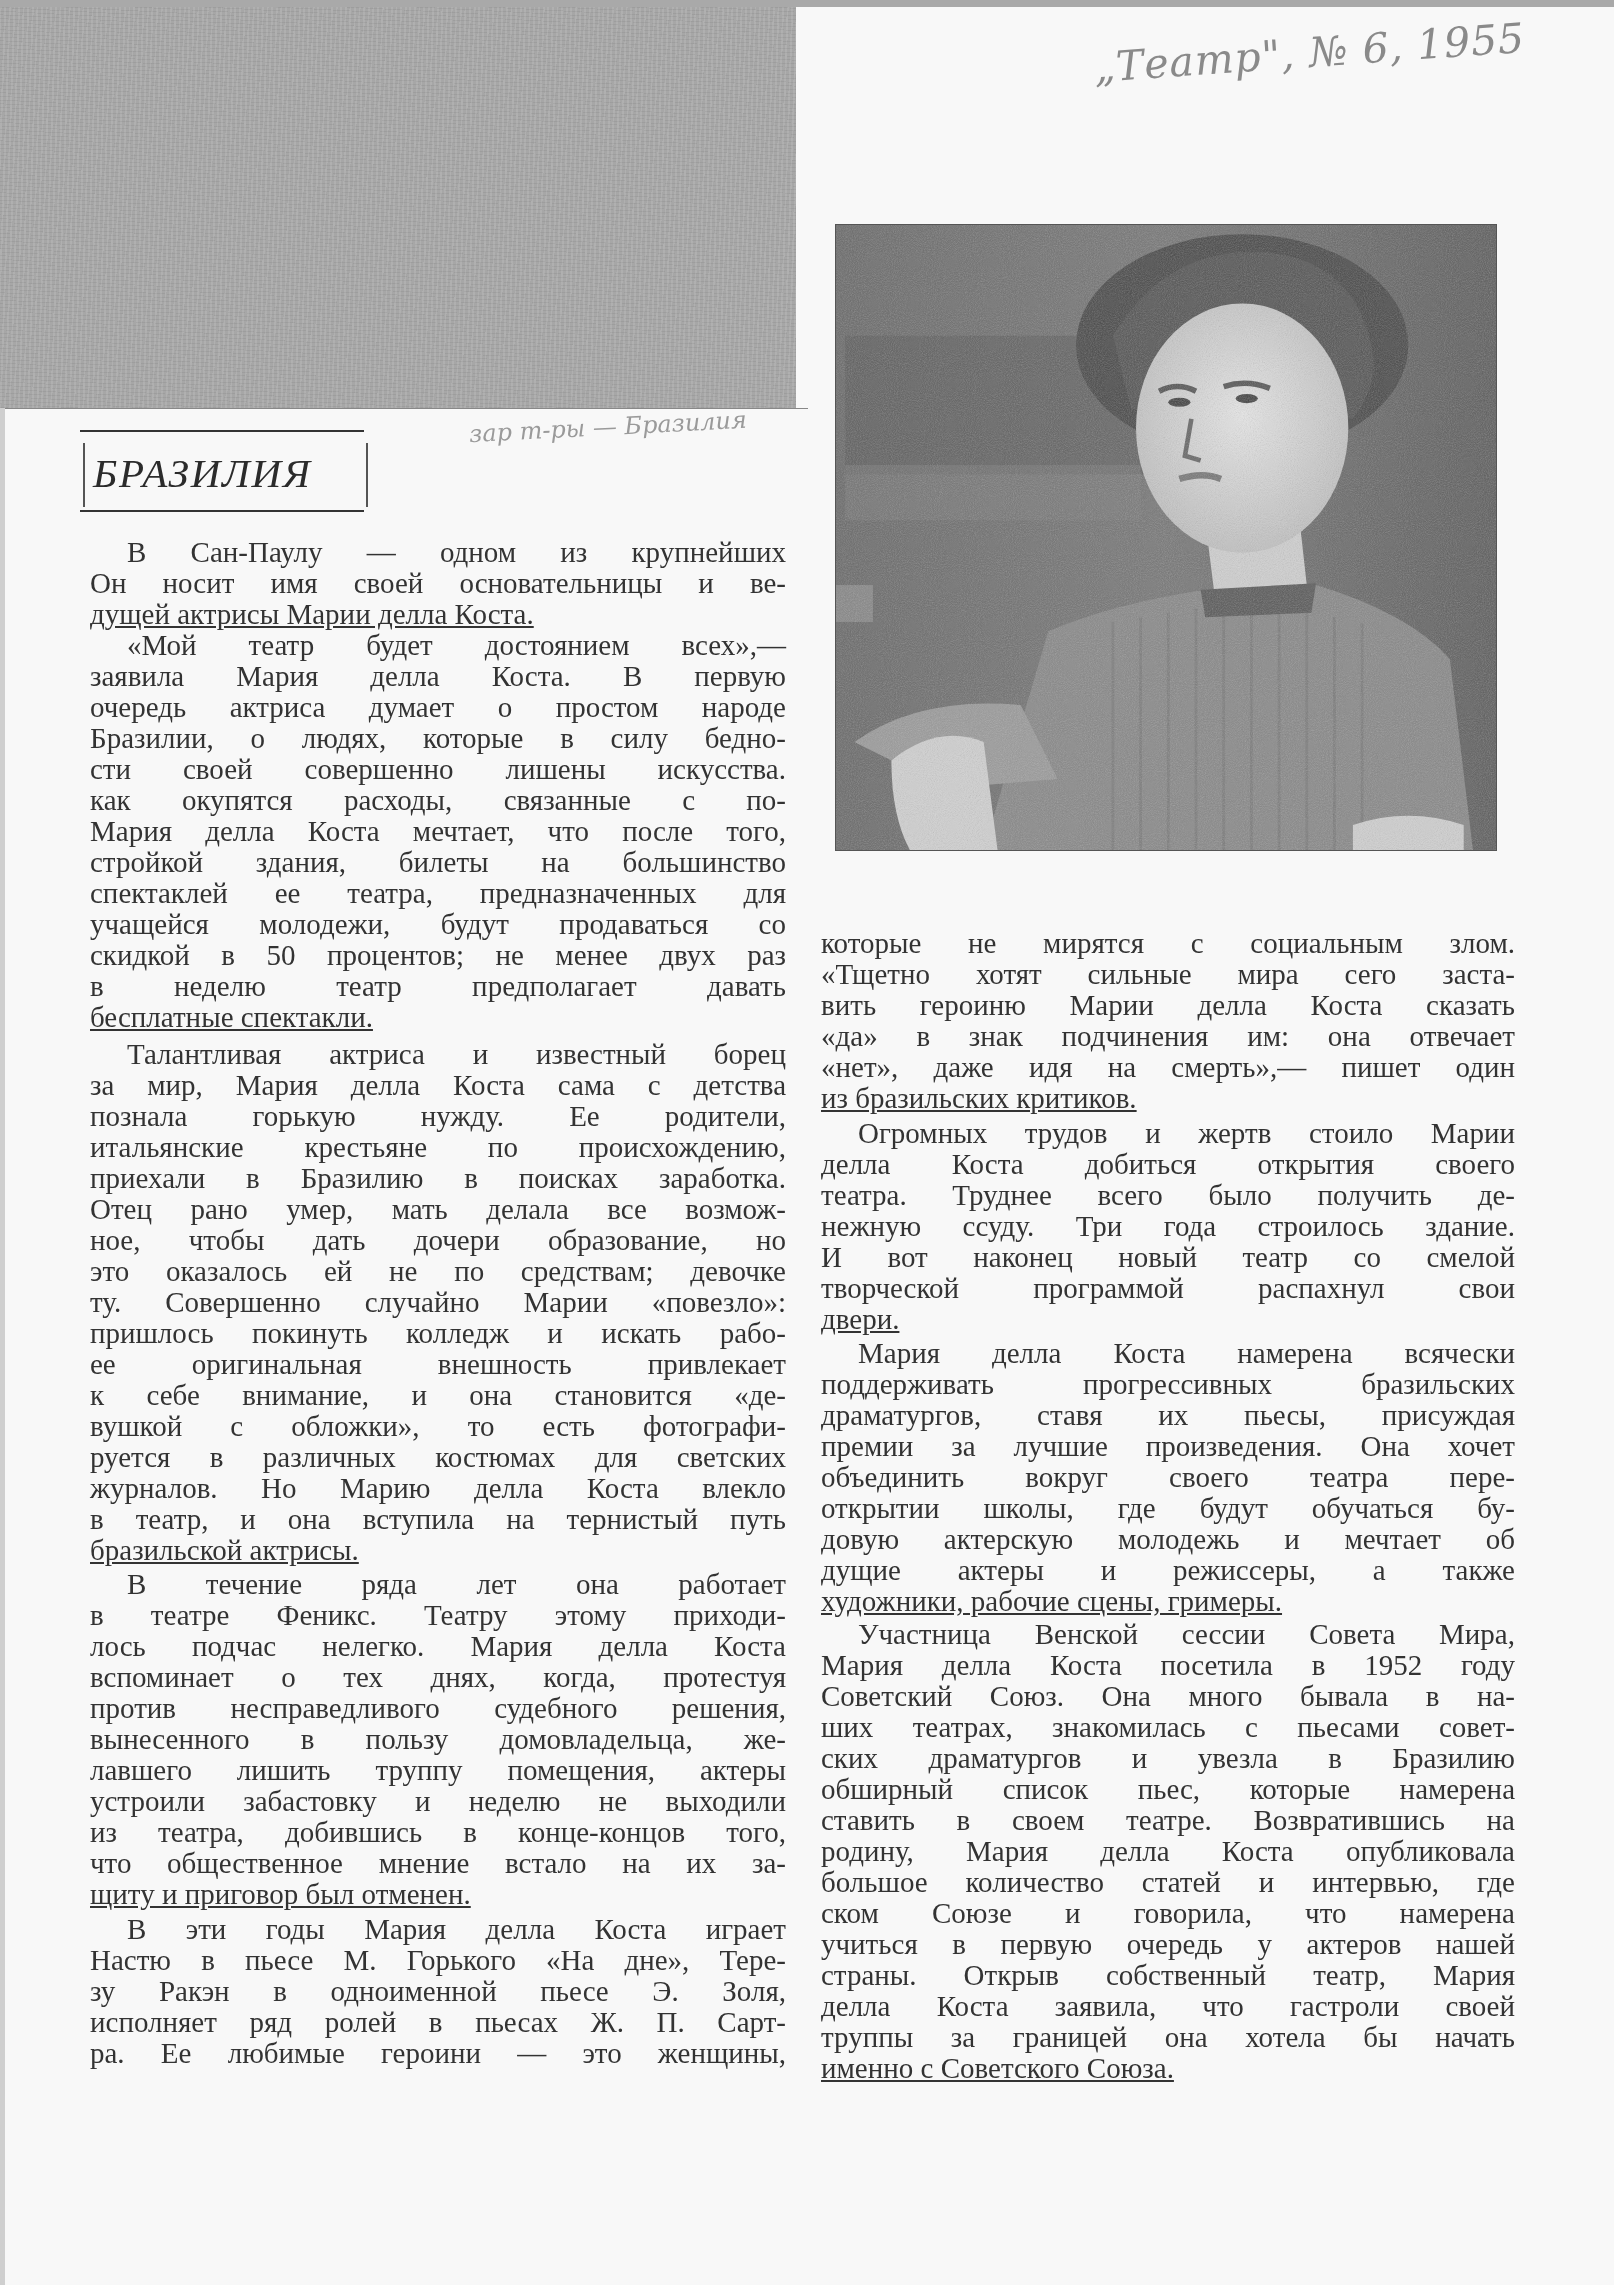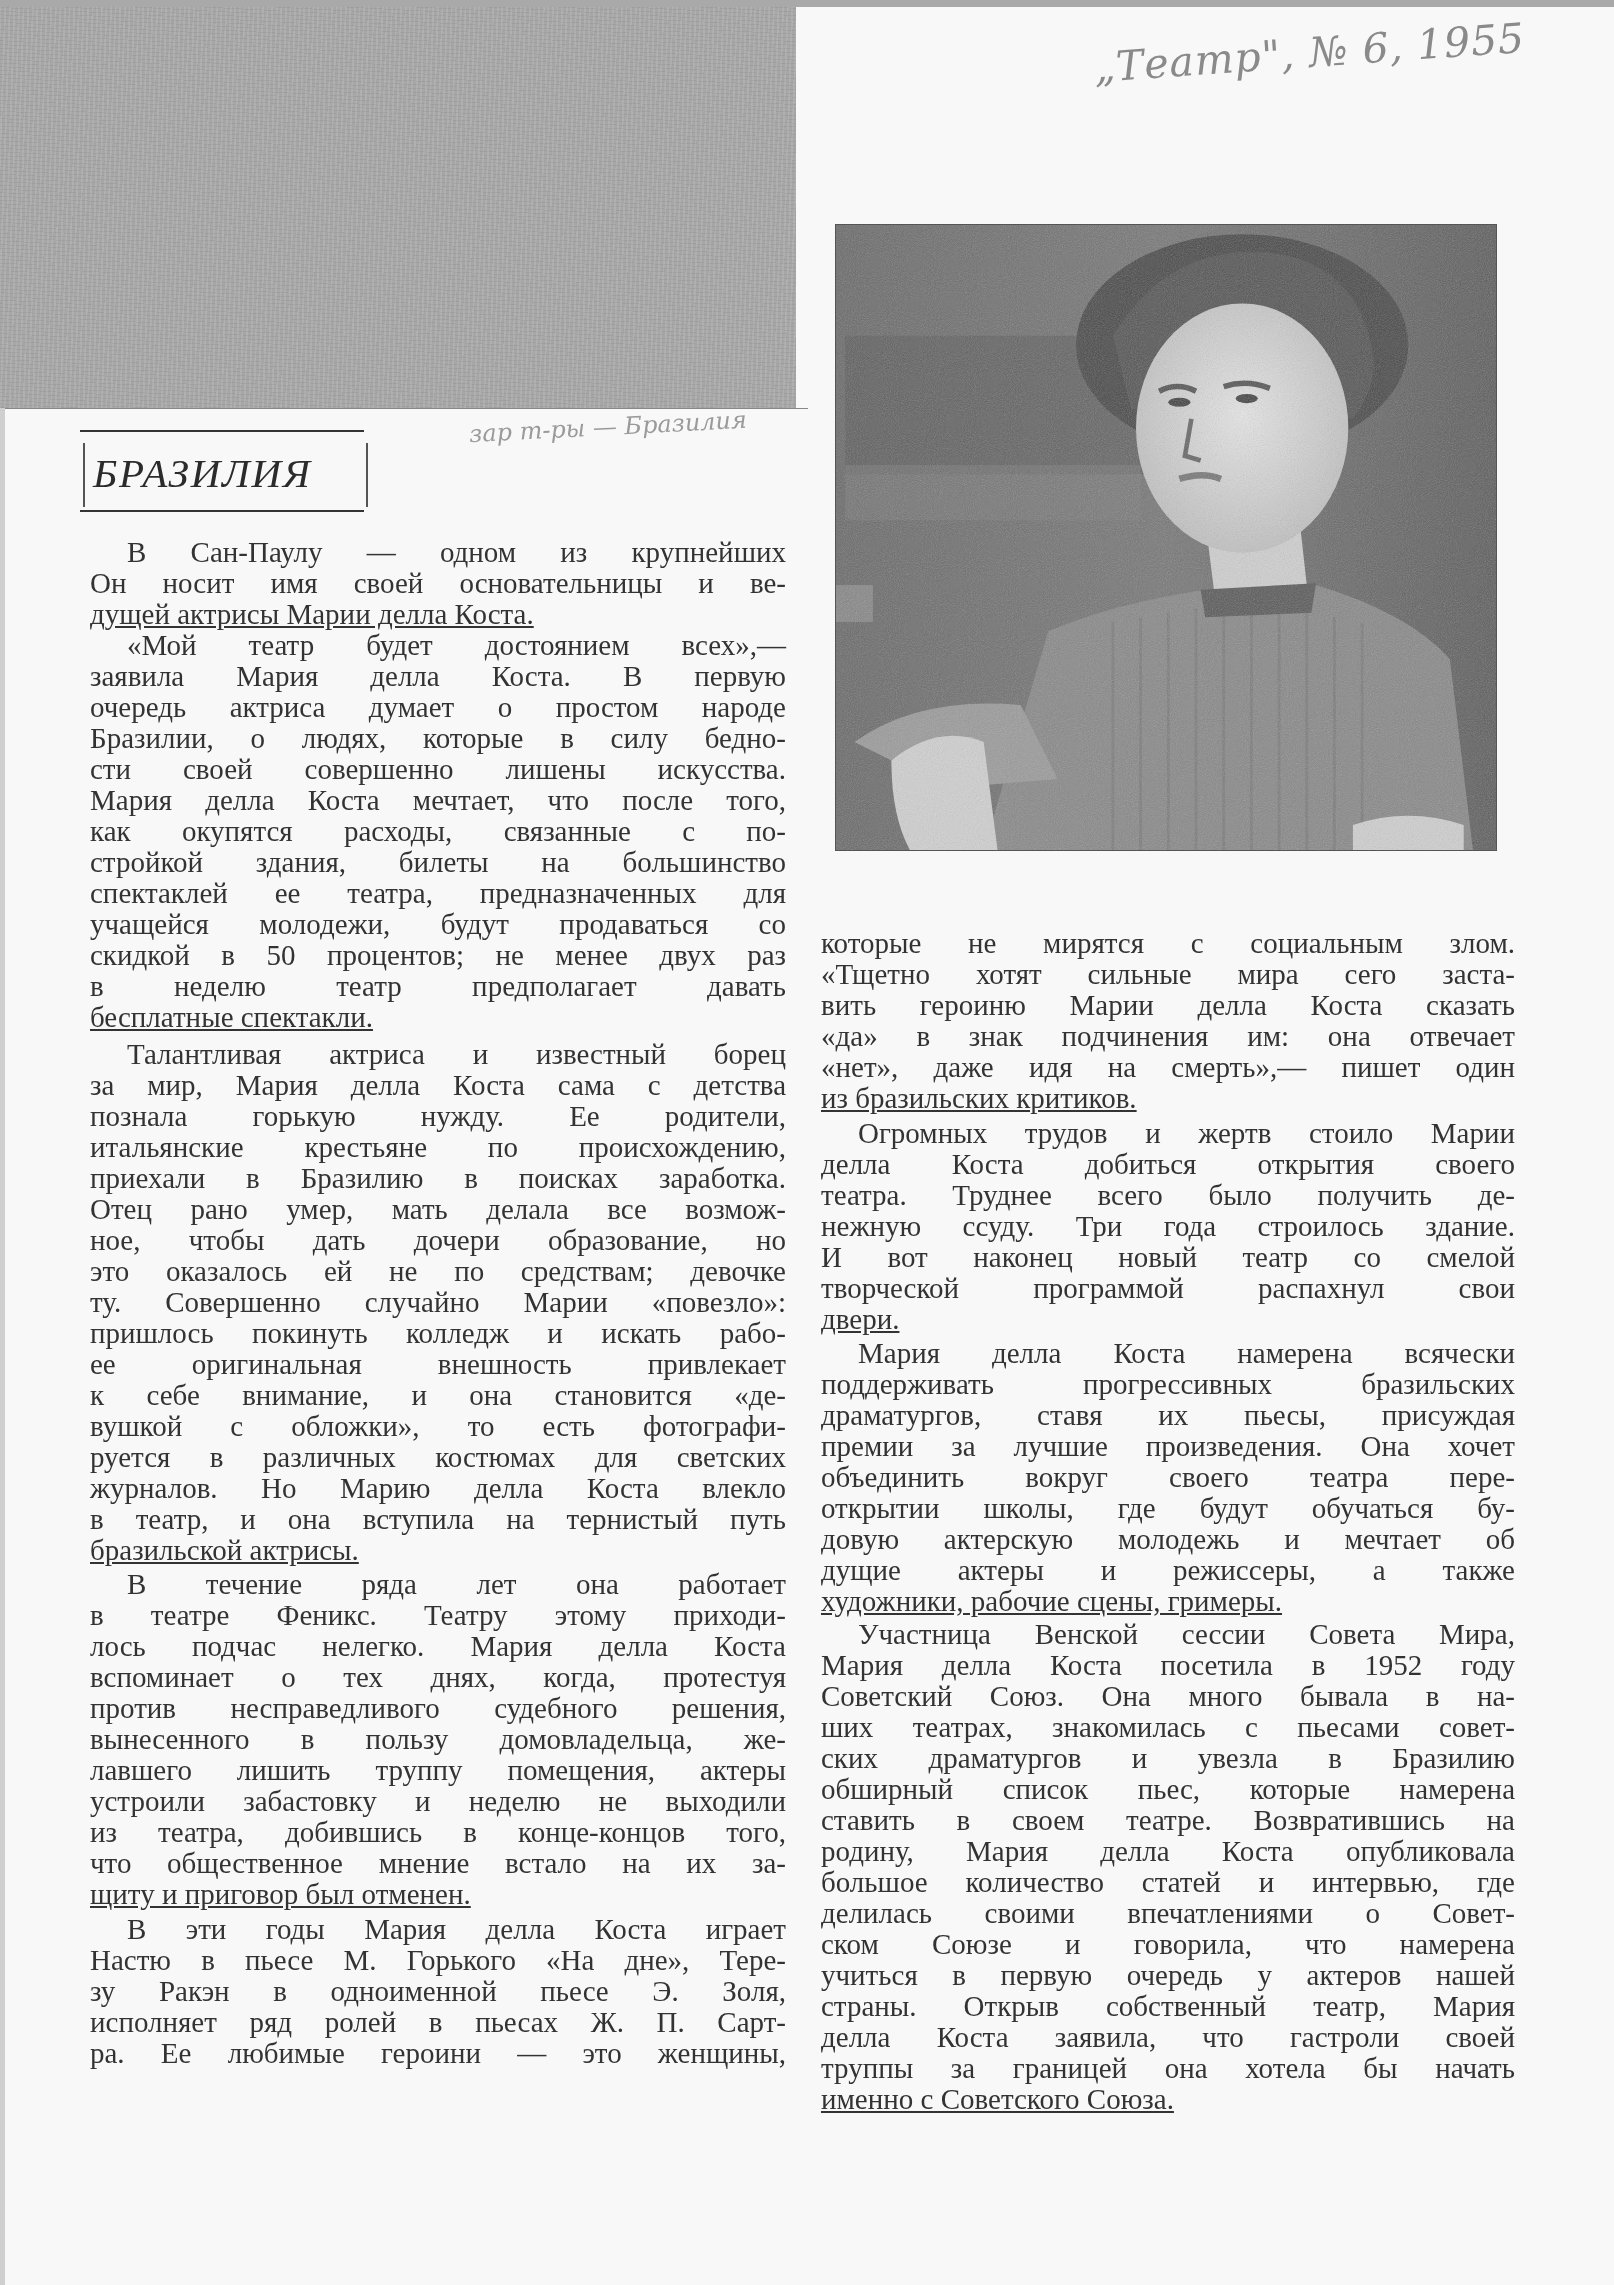--- a/index.html
+++ b/index.html
@@ -156,22 +156,22 @@
     <span class="line">В Сан-Паулу — одном из крупнейших</span>
     <span class="line" style="margin-left:-37px">Он носит имя своей основательницы и ве-</span>
     <span class="line last" style="margin-left:-37px">дущей актрисы Марии делла Коста.</span>
   </p>
   <p>
     <span class="line">«Мой театр будет достоянием всех»,—</span>
     <span class="line" style="margin-left:-37px">заявила Мария делла Коста. В первую</span>
     <span class="line" style="margin-left:-37px">очередь актриса думает о простом народе</span>
     <span class="line" style="margin-left:-37px">Бразилии, о людях, которые в силу бедно-</span>
     <span class="line" style="margin-left:-37px">сти своей совершенно лишены искусства.</span>
+    <span class="line" style="margin-left:-37px">как окупятся расходы, связанные с по-</span>
     <span class="line" style="margin-left:-37px">Мария делла Коста мечтает, что после того,</span>
-    <span class="line" style="margin-left:-37px">как окупятся расходы, связанные с по-</span>
     <span class="line" style="margin-left:-37px">стройкой здания, билеты на большинство</span>
     <span class="line" style="margin-left:-37px">спектаклей ее театра, предназначенных для</span>
     <span class="line" style="margin-left:-37px">учащейся молодежи, будут продаваться со</span>
     <span class="line" style="margin-left:-37px">скидкой в 50 процентов; не менее двух раз</span>
     <span class="line" style="margin-left:-37px">в неделю театр предполагает давать</span>
     <span class="line last" style="margin-left:-37px">бесплатные спектакли.</span>
   </p>
   <p style="margin-top:5.5px">
     <span class="line">Талантливая актриса и известный борец</span>
     <span class="line" style="margin-left:-37px">за мир, Мария делла Коста сама с детства</span>
@@ -245,21 +245,20 @@
   <p style="margin-top:1.8px">
     <span class="line">Участница Венской сессии Совета Мира,</span>
     <span class="line" style="margin-left:-37px">Мария делла Коста посетила в 1952 году</span>
     <span class="line" style="margin-left:-37px">Советский Союз. Она много бывала в на-</span>
     <span class="line" style="margin-left:-37px">ших театрах, знакомилась с пьесами совет-</span>
     <span class="line" style="margin-left:-37px">ских драматургов и увезла в Бразилию</span>
     <span class="line" style="margin-left:-37px">обширный список пьес, которые намерена</span>
     <span class="line" style="margin-left:-37px">ставить в своем театре. Возвратившись на</span>
     <span class="line" style="margin-left:-37px">родину, Мария делла Коста опубликовала</span>
     <span class="line" style="margin-left:-37px">большое количество статей и интервью, где</span>
-    <span class="line" style="margin-left:-37px">делилась своими впечатлениями о Совет-</span>
     <span class="line" style="margin-left:-37px">ском Союзе и говорила, что намерена</span>
     <span class="line" style="margin-left:-37px">учиться в первую очередь у актеров нашей</span>
     <span class="line" style="margin-left:-37px">страны. Открыв собственный театр, Мария</span>
     <span class="line" style="margin-left:-37px">делла Коста заявила, что гастроли своей</span>
     <span class="line" style="margin-left:-37px">труппы за границей она хотела бы начать</span>
     <span class="line last" style="margin-left:-37px">именно с Советского Союза.</span>
   </p>
 </div>
 
 

